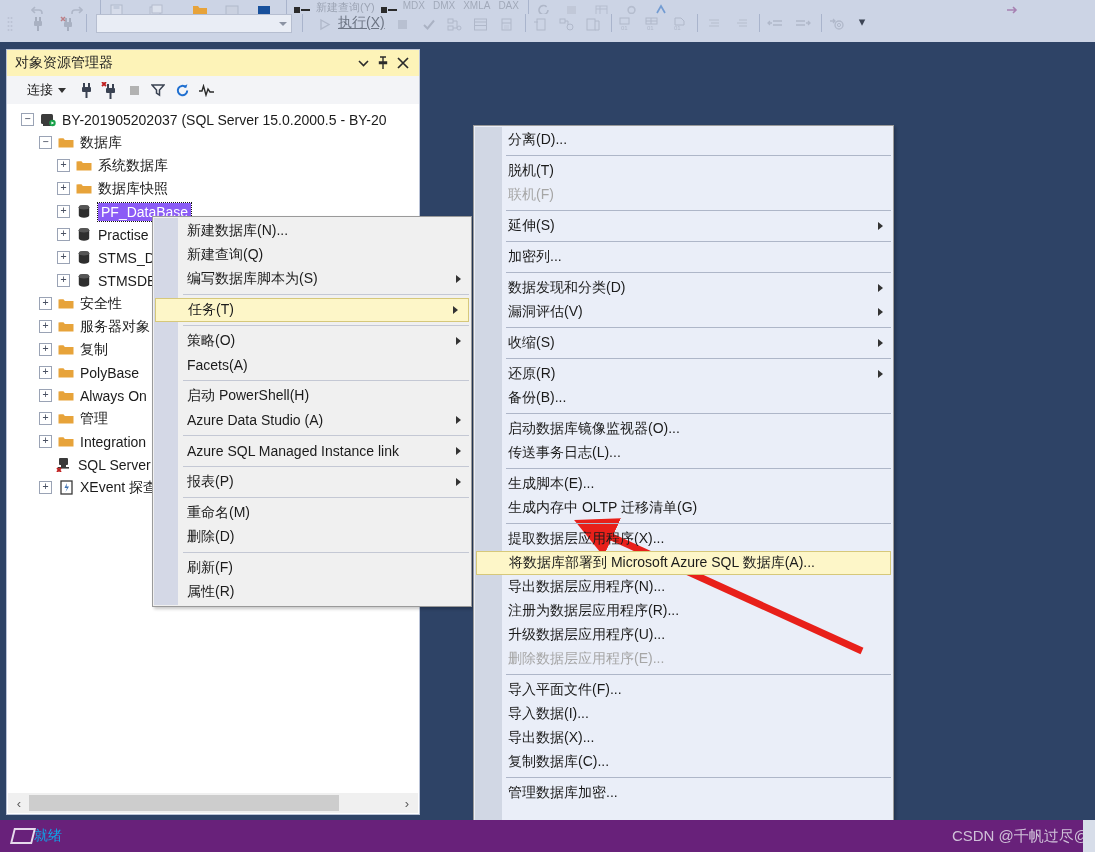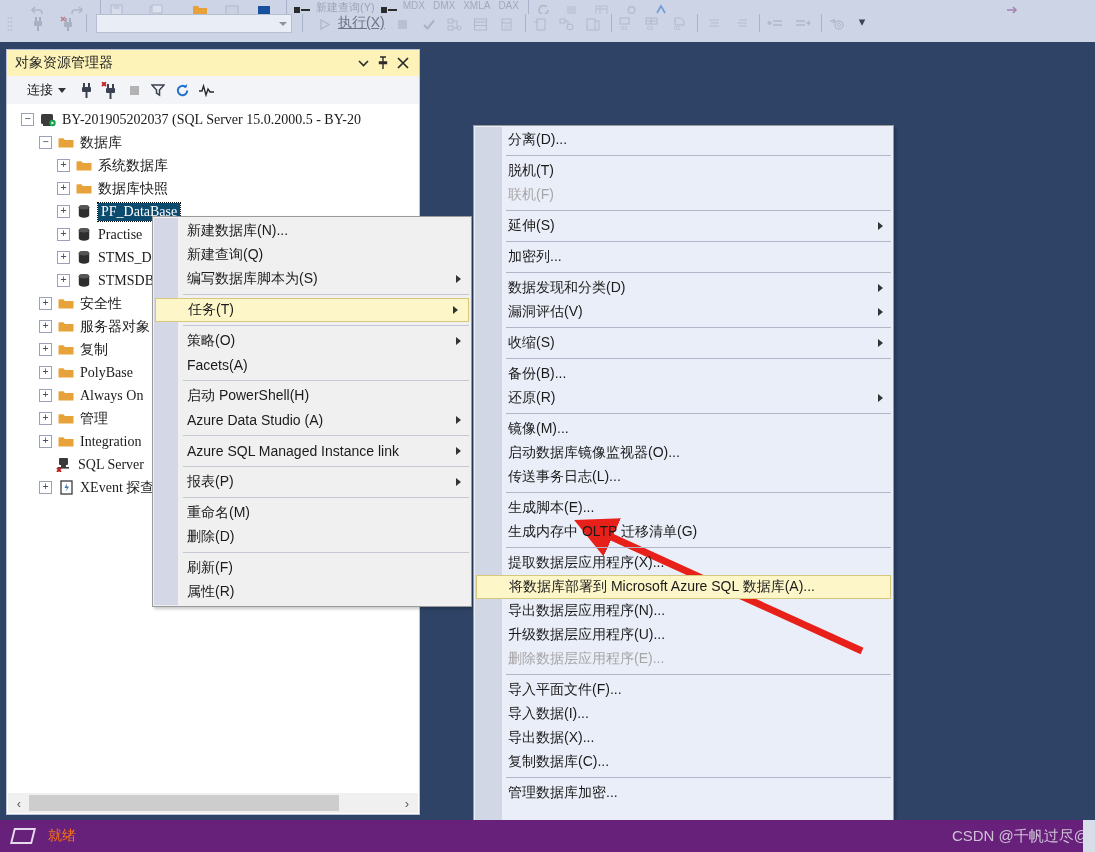--- a/index.html
+++ b/index.html
@@ -40,22 +40,22 @@
                       border-top:5px solid #333;margin-left:5px;margin-right:8px;}
   #oe-toolbar .ti{width:24px;height:22px;display:flex;align-items:center;justify-content:center;}
 
   #oe-tree{position:absolute;left:0;top:54px;right:0;bottom:22px;background:#fff;overflow:hidden;padding-top:4px;}
   .node{display:flex;align-items:center;height:23px;white-space:nowrap;font-size:14px;color:#1b1b1b;}
   .exp{width:11px;height:11px;border:1px solid #9aa3b5;background:#fff;color:#4a5163;
        font-size:10px;line-height:9px;text-align:center;margin-right:5px;flex:0 0 auto;
        font-family:"DejaVu Sans Mono",monospace;}
   .exp.none{border:none;background:transparent;}
   .nicon{width:18px;height:16px;margin-right:5px;flex:0 0 auto;display:flex;align-items:center;justify-content:center;}
-  .node .lab{overflow:hidden;font-family:Liberation Serif, serif;}
-  .node.sel .lab{background:#0c4a6e;color:#fff;outline:1px dotted #111;padding:1px 3px;}
+  .node .lab{overflow:hidden;}
+  .node.sel .lab{background:#8b5cf6;color:#fff;outline:1px dotted #111;padding:1px 3px;}
 
   #oe-hscroll{position:absolute;left:1px;right:1px;bottom:1px;height:20px;background:#f0f0f0;
               display:flex;align-items:center;}
   #oe-hscroll .arr{width:22px;height:20px;display:flex;align-items:center;justify-content:center;
                    color:#5a5a5a;font-size:13px;}
   #oe-hscroll .thumb{height:16px;background:#cdcdcd;flex:0 0 auto;width:310px;margin-left:-1px;}
   #oe-hscroll .track{flex:1;height:16px;}
 
   
   .menu{position:absolute;background:#f0f0f0;border:1px solid #9a9a9a;
@@ -79,21 +79,21 @@
   #menu2 .mi.hl{background:#fdf6c8;border:1px solid #d6c87a;}
 
   
   #annot-arrow{position:absolute;left:0;top:0;width:1095px;height:852px;pointer-events:none;}
 
   
   #statusbar{position:absolute;left:0;bottom:0;width:1095px;height:32px;background:#68217a;
              display:flex;align-items:center;}
   #statusbar .sb-icon{width:18px;height:12px;border:2px solid #e6d9ec;margin-left:12px;
                       transform:skewX(-14deg);}
-  #statusbar .sb-text{color:#f97316;font-size:14px;margin-left:14px;font-family:Liberation Mono, monospace;}
+  #statusbar .sb-text{color:#0ea5e9;font-size:14px;font-family:Liberation Mono, monospace;}
   #csdn-wm{position:absolute;right:6px;bottom:6px;color:#cfc0d8;font-size:15px;}
   #sb-rightcap{position:absolute;right:0;bottom:0;width:12px;height:32px;background:#d7dde9;}
 </style>
 </head>
 <body>
 
 <div id="toolbar-area">
 
   <div id="toolbar-row1">
     <div class="tbrow">
@@ -684,30 +684,27 @@
         <span>漏洞评估(V)</span>
         <span class="arrowr"></span>
       </div>
       <div class="sep"></div>
       <div class="mi">
         <span>收缩(S)</span>
         <span class="arrowr"></span>
       </div>
       <div class="sep"></div>
       <div class="mi">
+        <span>还原(R)</span>
+        <span class="arrowr"></span>
+      </div>
+      <div class="mi">
         <span>备份(B)...</span>
       </div>
-      <div class="mi">
-        <span>还原(R)</span>
-        <span class="arrowr"></span>
-      </div>
-      <div class="sep"></div>
-      <div class="mi">
-        <span>镜像(M)...</span>
-      </div>
+      <div class="sep"></div>
       <div class="mi">
         <span>启动数据库镜像监视器(O)...</span>
       </div>
       <div class="mi">
         <span>传送事务日志(L)...</span>
       </div>
       <div class="sep"></div>
       <div class="mi">
         <span>生成脚本(E)...</span>
       </div>
@@ -716,20 +713,23 @@
       </div>
       <div class="sep"></div>
       <div class="mi">
         <span>提取数据层应用程序(X)...</span>
       </div>
       <div class="mi hl">
         <span>将数据库部署到 Microsoft Azure SQL 数据库(A)...</span>
       </div>
       <div class="mi">
         <span>导出数据层应用程序(N)...</span>
+      </div>
+      <div class="mi">
+        <span>注册为数据层应用程序(R)...</span>
       </div>
       <div class="mi">
         <span>升级数据层应用程序(U)...</span>
       </div>
       <div class="mi dis">
         <span>删除数据层应用程序(E)...</span>
       </div>
       <div class="sep"></div>
       <div class="mi">
         <span>导入平面文件(F)...</span>

